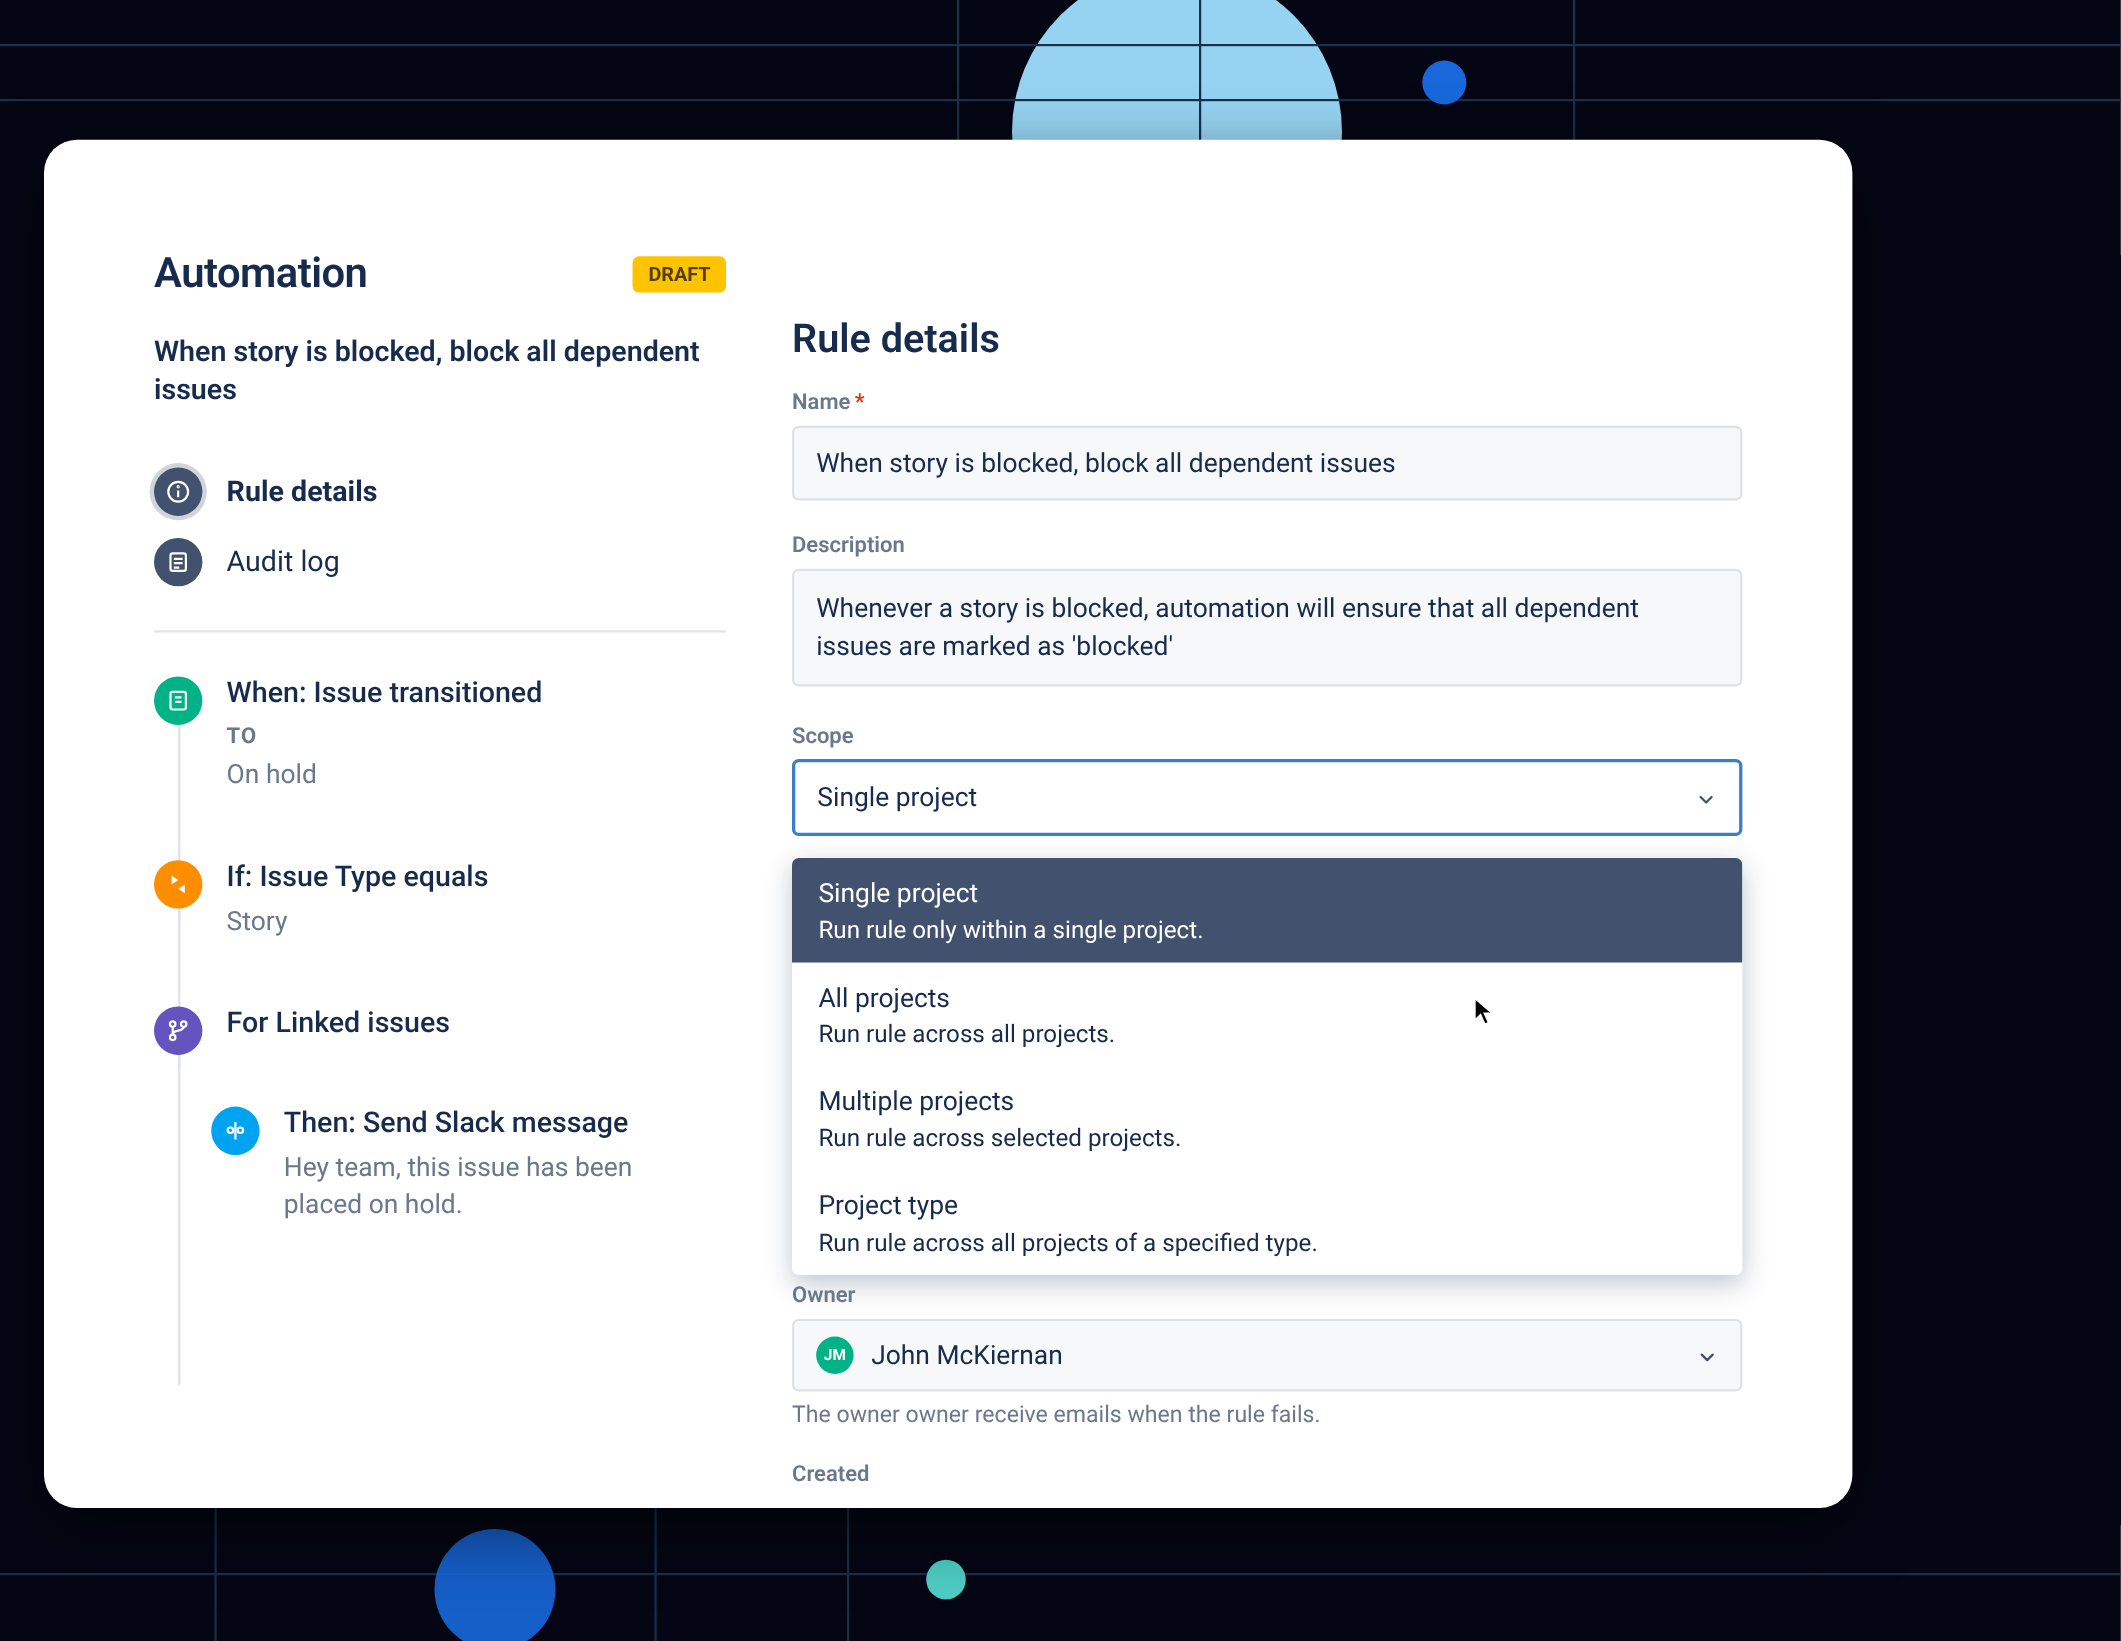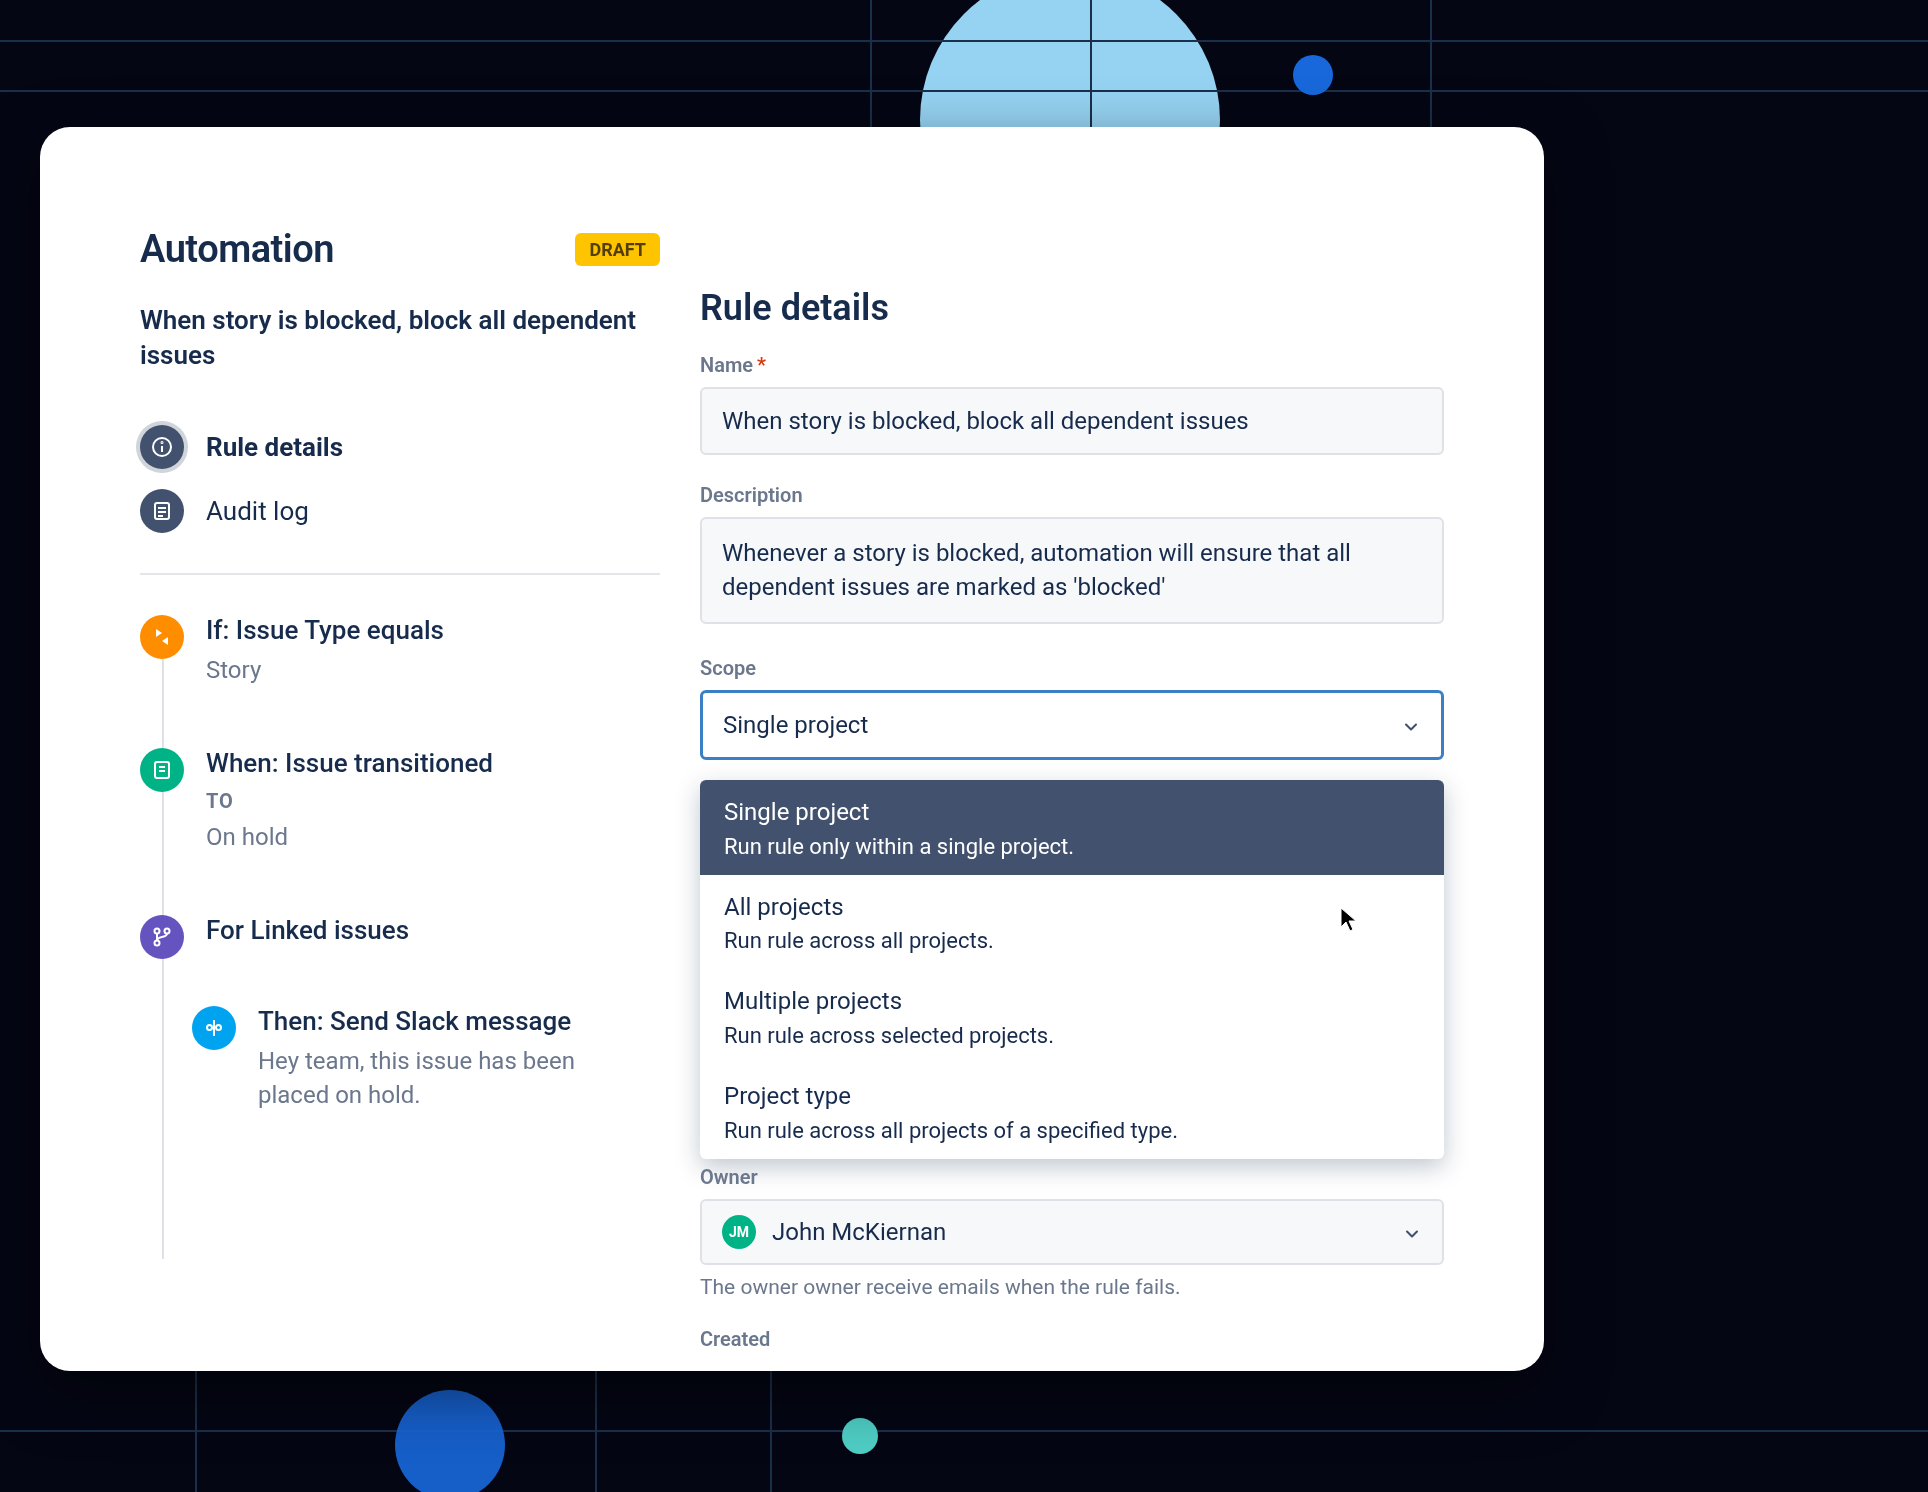--- a/index.html
+++ b/index.html
@@ -27,28 +27,28 @@
   .bg-line-v6 { left: 770px; top: 1350px; width: 2px; height: 200px; background: #1a2f4a; }
   .bg-line-h3 { left: 0; top: 1430px; width: 100%; height: 2px; background: #1a2f4a; }
   .bg-circle-bot { left: 395px; top: 1390px; width: 110px; height: 110px; border-radius: 50%; background: #1868db; opacity: 0.9; }
   .bg-dot-bot { left: 842px; top: 1418px; width: 36px; height: 36px; border-radius: 50%; background: #4ecdc4; }
 
   
   .card {
     position: absolute;
     left: 40px;
     top: 127px;
-    width: 1504px;
+    width: 1644px;
     height: 1244px;
     background: #fff;
     border-radius: 30px;
     box-shadow: 0 20px 60px rgba(0,0,0,0.5);
     padding: 100px 100px 0 100px;
     display: flex;
-    gap: 40px;
+    gap: 60px;
     overflow: hidden;
   }
 
   .left { width: 520px; flex-shrink: 0; }
   .right { flex: 1; padding-top: 60px; }
 
   
   .left-header { display: flex; align-items: center; gap: 22px; margin-bottom: 32px; }
   .page-title { font-size: 38px; font-weight: 600; color: #172b4d; letter-spacing: -0.5px; }
   .badge {
@@ -225,42 +225,42 @@
           </svg>
       </div>
       <span class="nav-label">Audit log</span>
     </div>
 
     <hr class="nav-divider">
 
     <div class="steps">
 
       <div class="step">
-        <div class="step-line" style="top:44px;height:145px;"></div>
-        <div class="step-icon ic-orange">
-          <svg class="icon-svg fill" viewBox="0 0 24 24">
-              <path d="M6 4l6 4-6 4V4zm12 8l-6 4 6 4v-8z"></path>
-            </svg>
-        </div>
-        <div class="step-title">If: Issue Type equals</div>
-        <div class="step-sub">Story</div>
-      </div>
-
-      <div class="step">
         <div class="step-line" style="top:44px;height:178px;"></div>
         <div class="step-icon ic-green">
           <svg class="icon-svg" viewBox="0 0 24 24">
               <rect x="5" y="4" width="14" height="16" rx="2"></rect>
               <line x1="9" y1="9" x2="15" y2="9"></line>
               <line x1="9" y1="13" x2="15" y2="13"></line>
             </svg>
         </div>
         <div class="step-title">When: Issue transitioned</div>
         <div class="step-meta">TO</div>
         <div class="step-sub">On hold</div>
+      </div>
+
+      <div class="step">
+        <div class="step-line" style="top:44px;height:145px;"></div>
+        <div class="step-icon ic-orange">
+          <svg class="icon-svg fill" viewBox="0 0 24 24">
+              <path d="M6 4l6 4-6 4V4zm12 8l-6 4 6 4v-8z"></path>
+            </svg>
+        </div>
+        <div class="step-title">If: Issue Type equals</div>
+        <div class="step-sub">Story</div>
       </div>
 
       <div class="step">
         <div class="step-line" style="top:44px;height:300px;"></div>
         <div class="step-icon ic-purple">
           <svg class="icon-svg" viewBox="0 0 24 24">
               <circle cx="7" cy="6" r="2.5"></circle>
               <circle cx="17" cy="6" r="2.5"></circle>
               <circle cx="7" cy="18" r="2.5"></circle>
               <path d="M7 8.5v7M17 8.5c0 5-10 2-10 7"></path>

